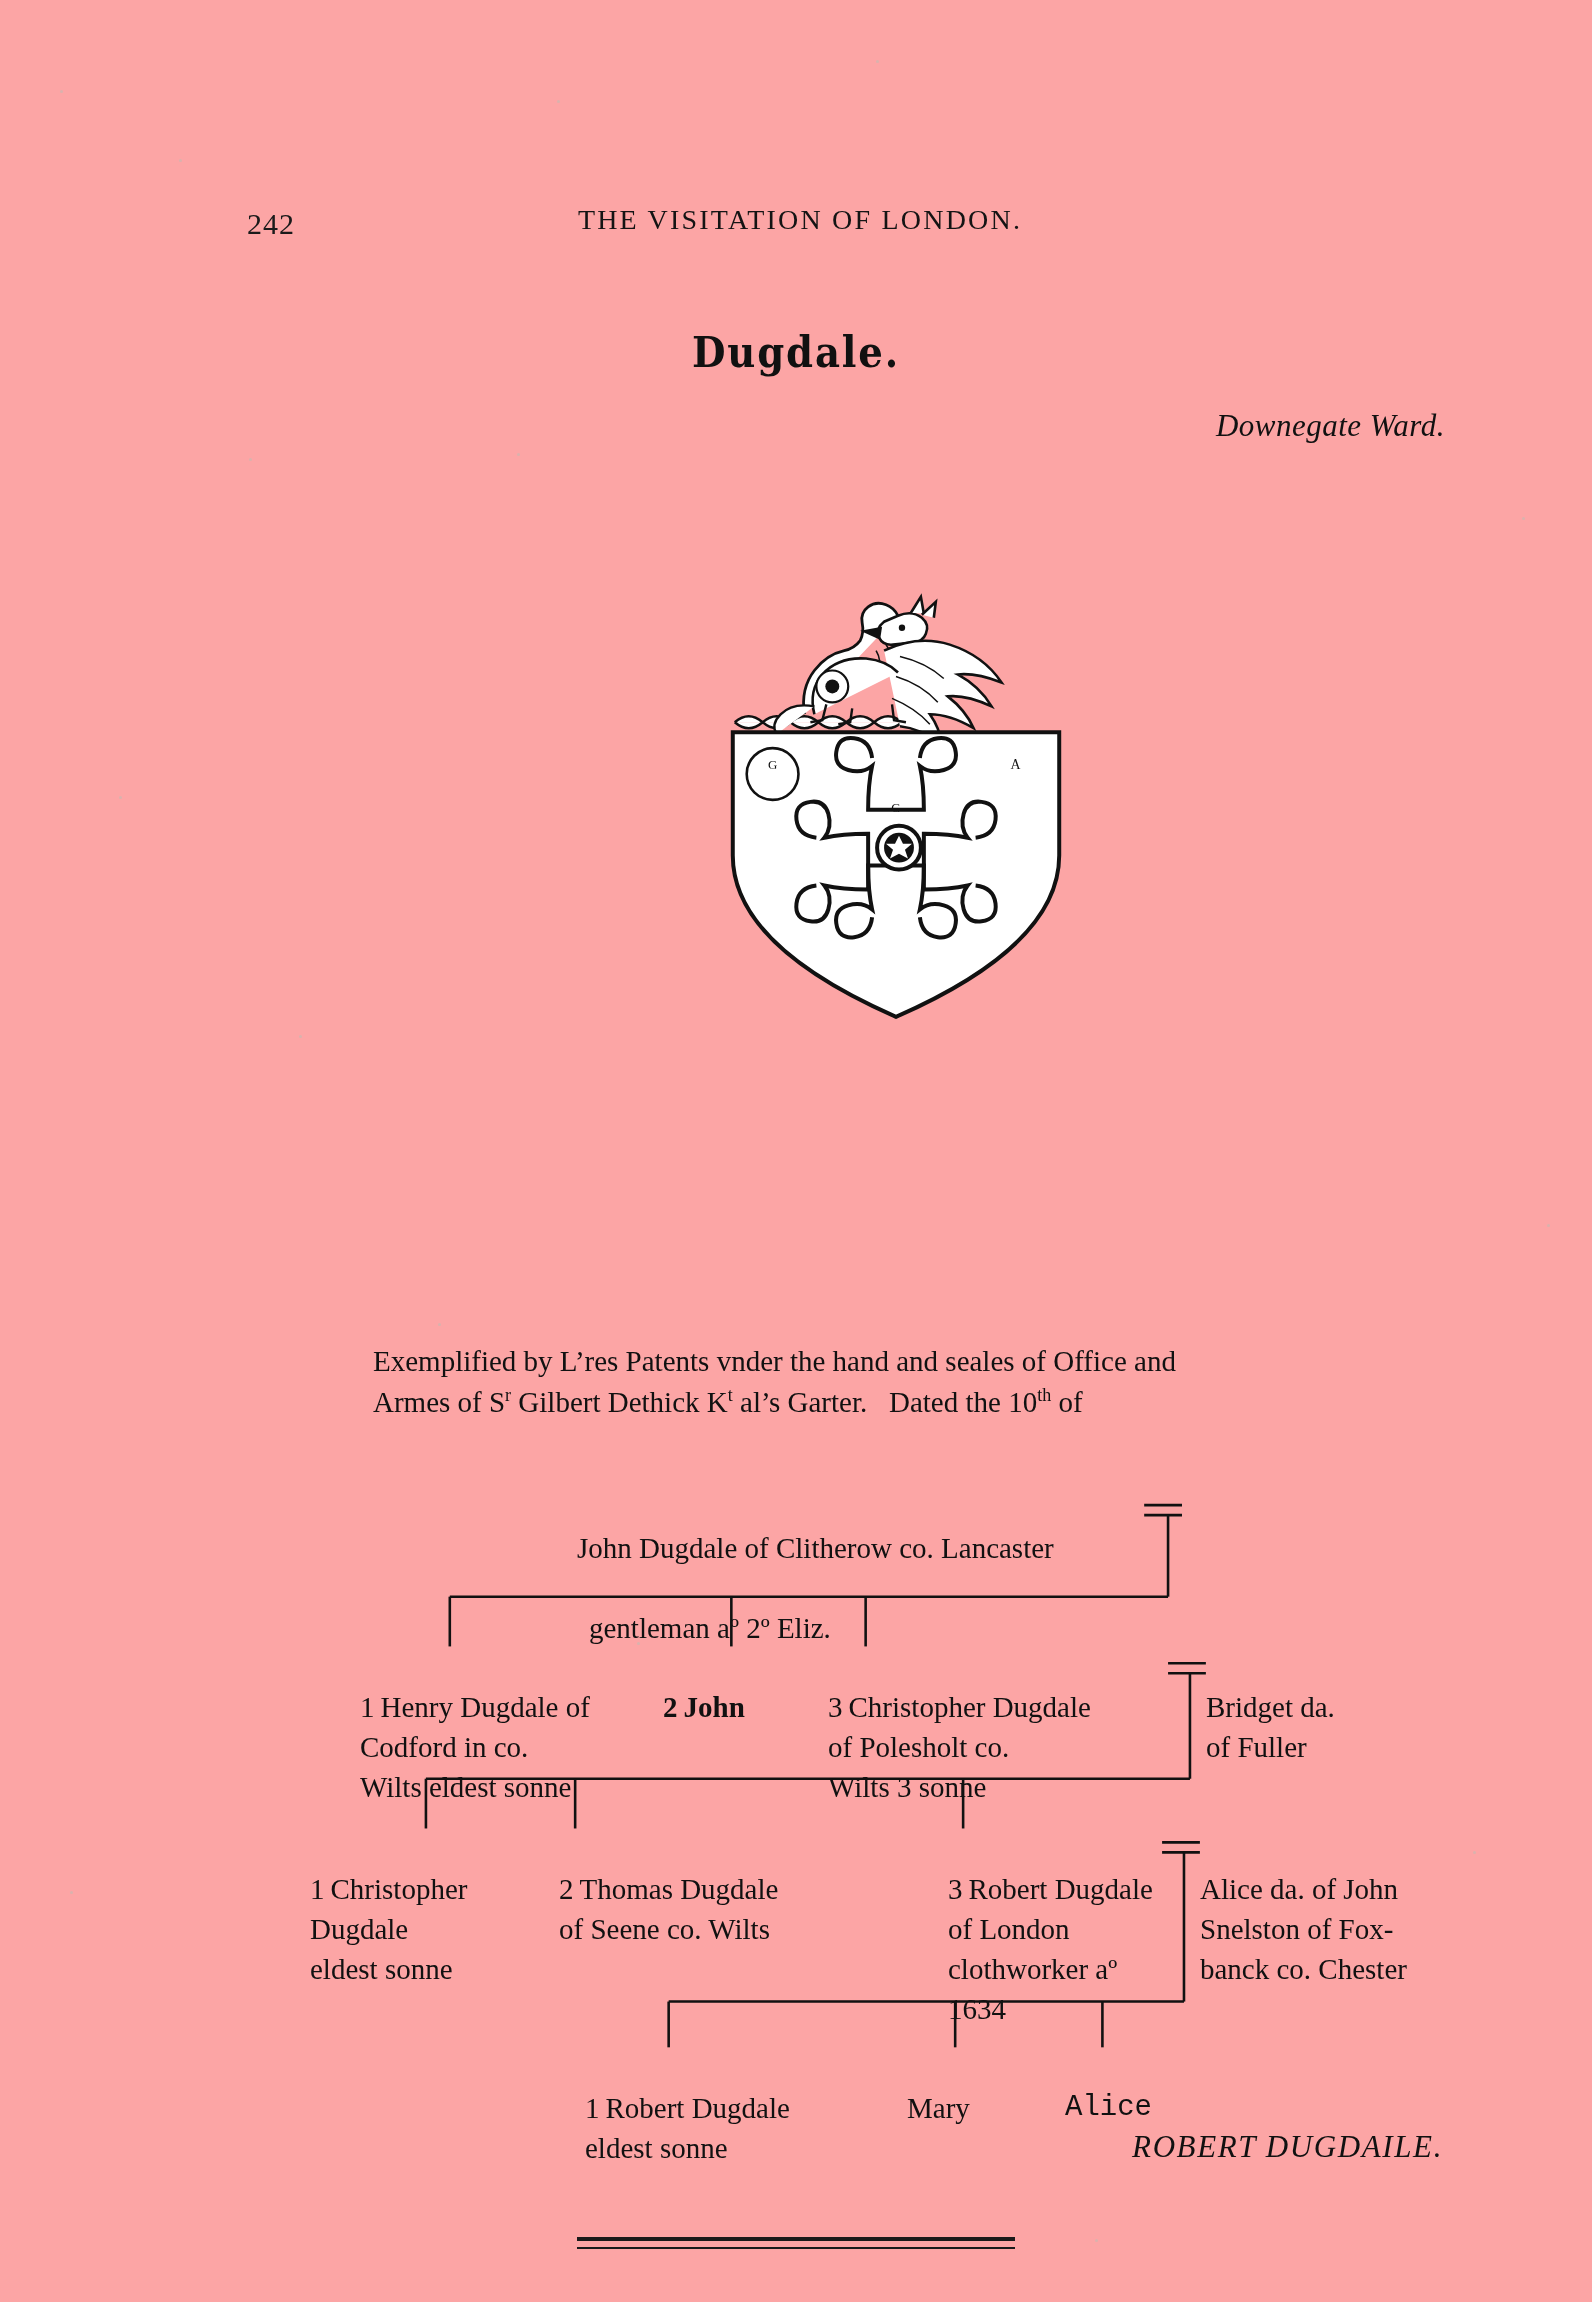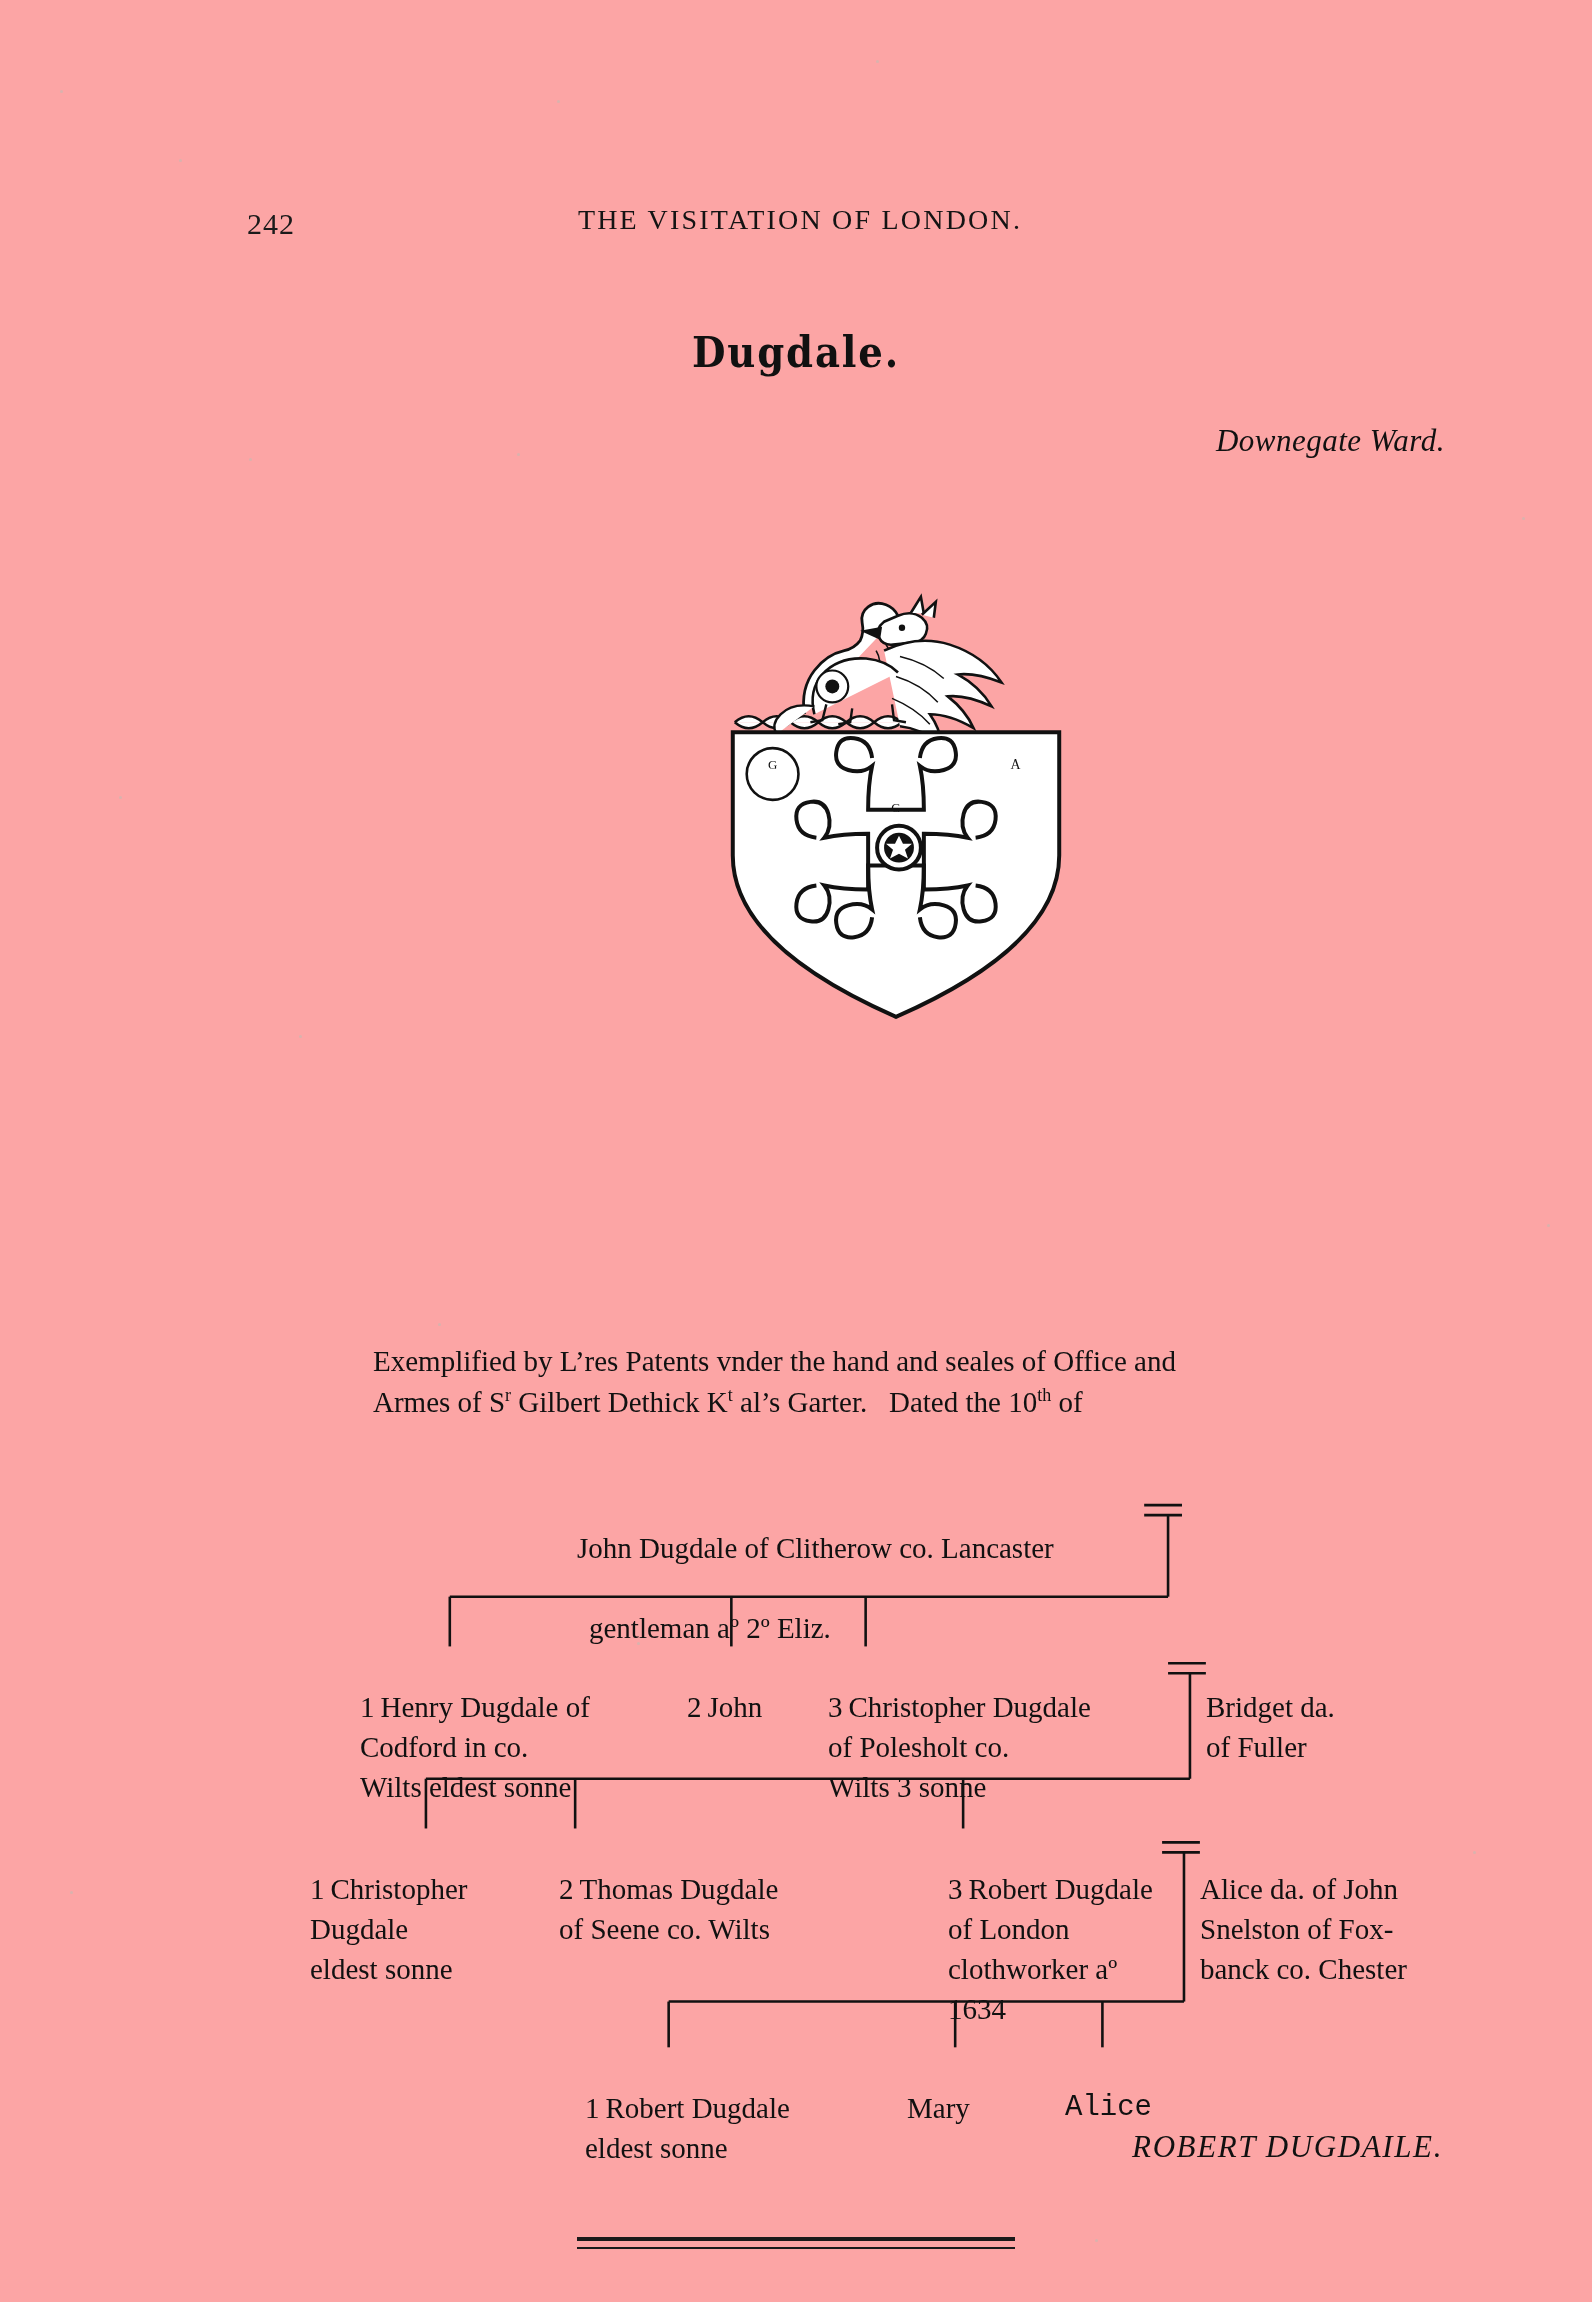--- a/index.html
+++ b/index.html
@@ -59,21 +59,20 @@
     color: #111;
     transform: scaleX(0.92);
   }
   .ward {
     position: absolute;
     right: 147px;
     top: 408px;
     font-style: italic;
     font-size: 31px;
     letter-spacing: 0.5px;
-    margin-top: 15px;
   }
 
   
   .arms {
     position: absolute;
     left: 687px;
     top: 527px;
     width: 418px;
     height: 498px;
   }
@@ -266,21 +265,21 @@
     <div>John Dugdale of Clitherow co. Lancaster</div>
     <div style="padding-left:12px;">gentleman aº 2º Eliz.</div>
   </div>
 
   <div class="node" style="left:360px; top:1647px; width:328px;">
     <span class="num">1</span><span>Henry Dugdale of
 Codford in co.
 Wilts eldest sonne</span>
   </div>
 
-  <div class="node" style="left:687px; top:1647px; width:149px;">
+  <div class="node" style="left:663px; top:1647px; width:149px;font-weight:bold;">
     <span class="num">2</span><span>John</span>
   </div>
 
   <div class="node" style="left:828px; top:1647px; width:348px;">
     <span class="num">3</span><span>Christopher Dugdale
 of Polesholt co.
 Wilts 3 sonne</span>
   </div>
 
   <div class="node" style="left:1206px; top:1647px; width:259px;">

